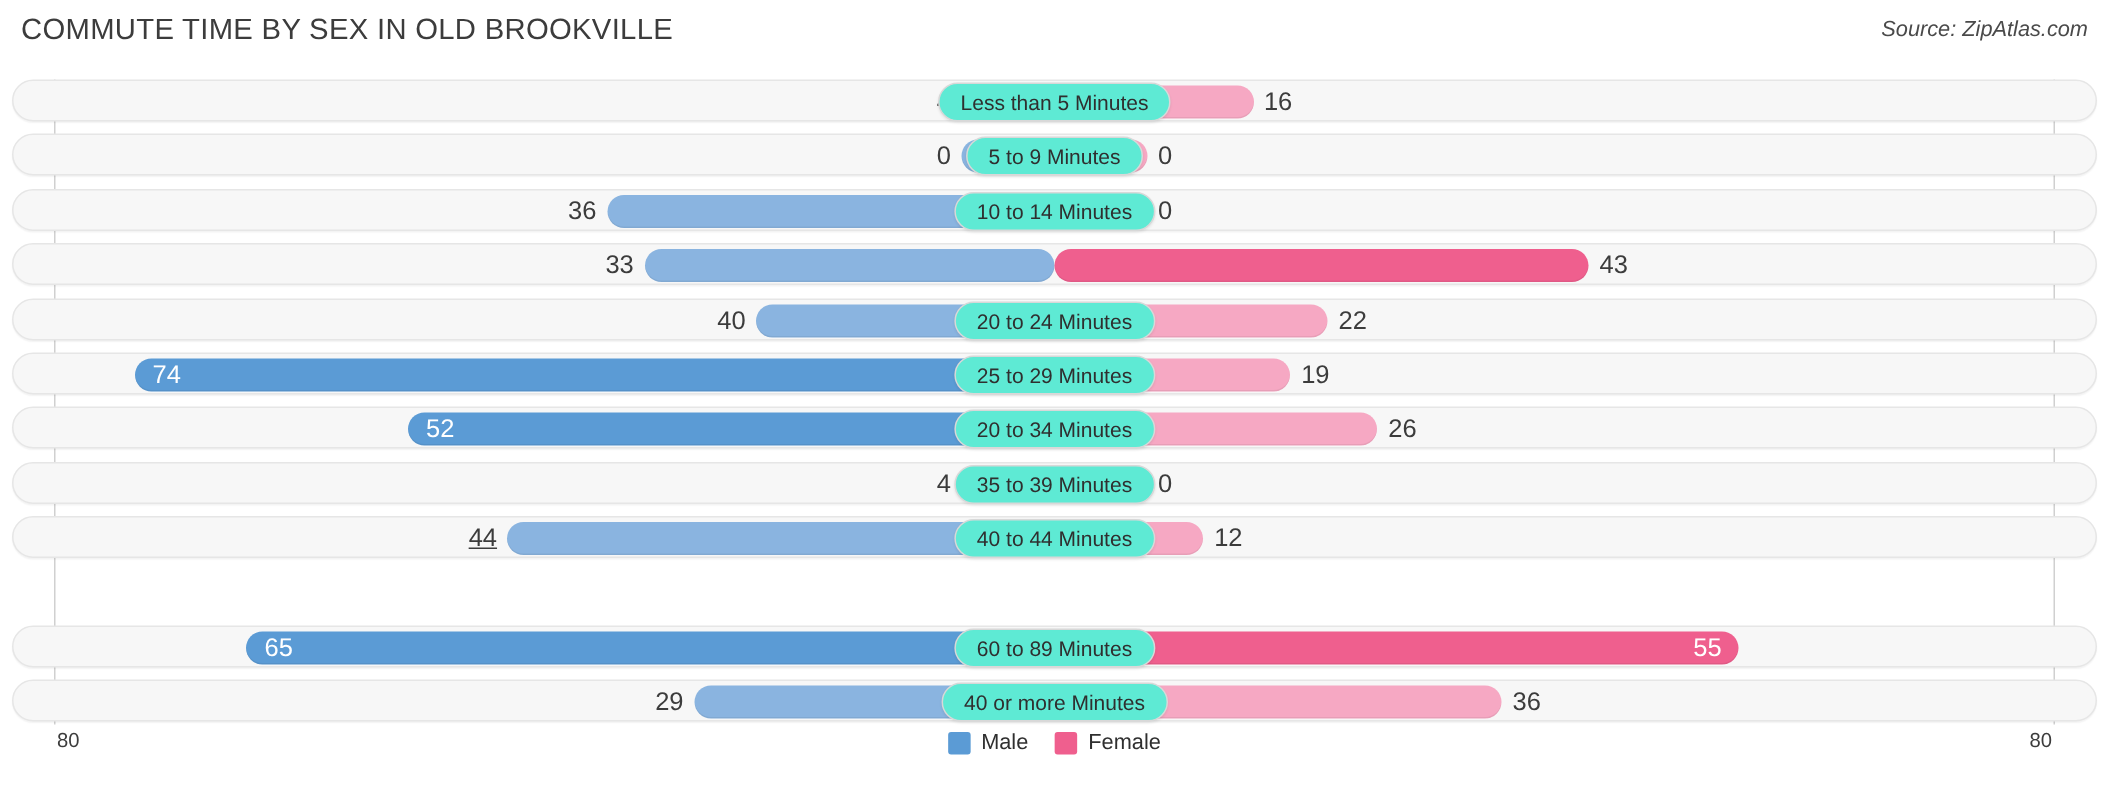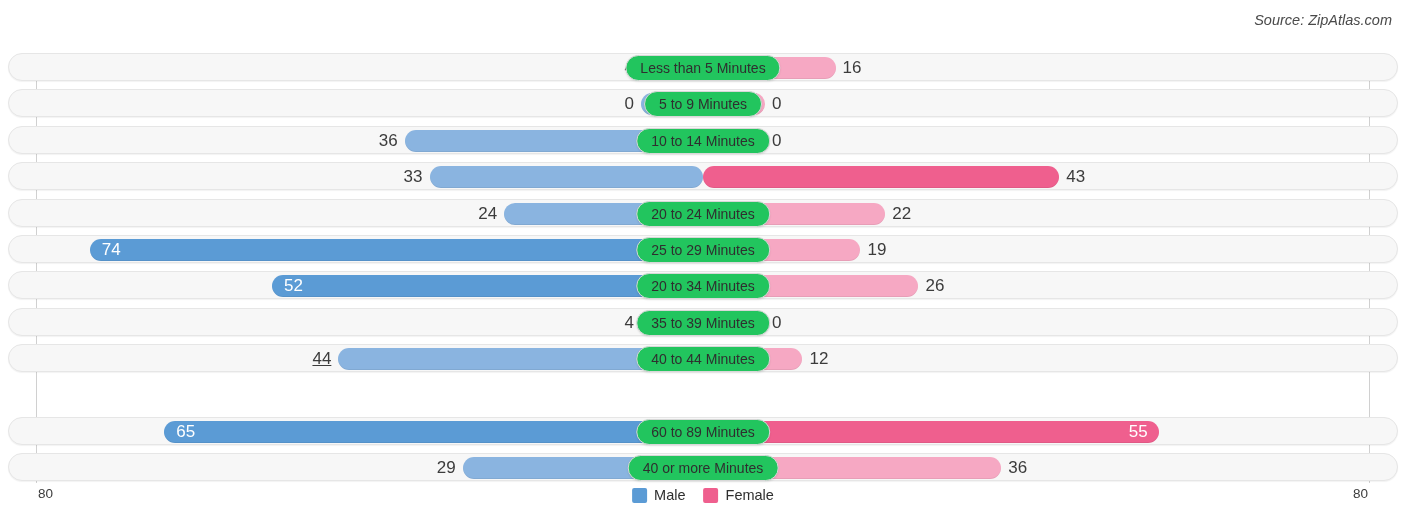--- a/index.html
+++ b/index.html
@@ -118,21 +118,21 @@
   .val.inside { color: #ffffff; }
 
   .cat-pill {
     position: absolute;
     top: 1px;
     left: 50%;
     transform: translateX(-50%);
     height: 24px;
     line-height: 24px;
     padding: 0 14px;
-    background: #22c55e;
+    background: #5eead4;
     border: 1px solid #d8d8d8;
     border-radius: 13px;
     font-size: 14px;
     color: #2f2f2f;
     white-space: nowrap;
     box-shadow: 0 1px 2px rgba(0,0,0,0.09);
     z-index: 3;
   }
 
   
@@ -176,20 +176,21 @@
   .swatch.female { background: #ef5f8e; }
   .legend-label {
     font-size: 14.5px;
     color: #2f2f2f;
   }
 </style>
 </head>
 <body>
 
 <div class="header">
+  <div class="chart-title">COMMUTE TIME BY SEX IN OLD BROOKVILLE</div>
   <div class="source">Source: ZipAtlas.com</div>
 </div>
 
 <div class="plot">
   <div class="axis-line left"></div>
   <div class="axis-line right"></div>
   <div class="rows" id="rows">
       <div class="row" style="top: 0px;">
         <div class="row-inner">
           <div class="bar male" style="width: 62px;"></div>
@@ -221,21 +222,21 @@
         <div class="row-inner">
           <div class="bar male" style="width: 273.488px;"></div>
           <div class="val" style="right: calc(50% + 280.488px);">33</div>
           <div class="bar female strong" style="width: 356.363px;"></div>
           <div class="val" style="left: calc(50% + 363.363px);">43</div>
         </div>
       </div>
       <div class="row" style="top: 145.6px;">
         <div class="row-inner">
           <div class="bar male" style="width: 198.9px;"></div>
-          <div class="val" style="right: calc(50% + 205.9px);">24</div>
+          <div class="val" style="right: calc(50% + 205.9px);">40</div>
           <div class="bar female" style="width: 182.325px;"></div>
           <div class="val" style="left: calc(50% + 189.325px);">22</div>
           <div class="cat-pill">20 to 24 Minutes</div>
         </div>
       </div>
       <div class="row" style="top: 182px;">
         <div class="row-inner">
           <div class="bar male strong" style="width: 613.275px;"></div>
           <div class="val inside" style="right: calc(50% + 601.275px); transform: translateX(100%); left: auto;">74</div>
           <div class="bar female" style="width: 157.463px;"></div>

